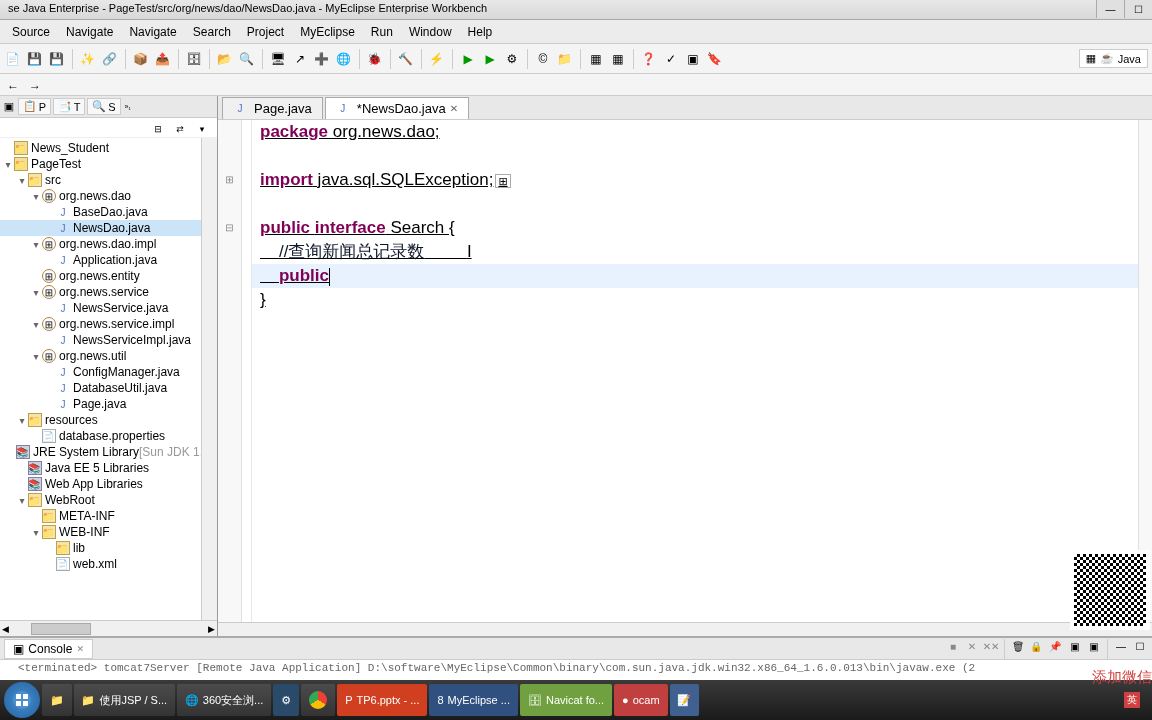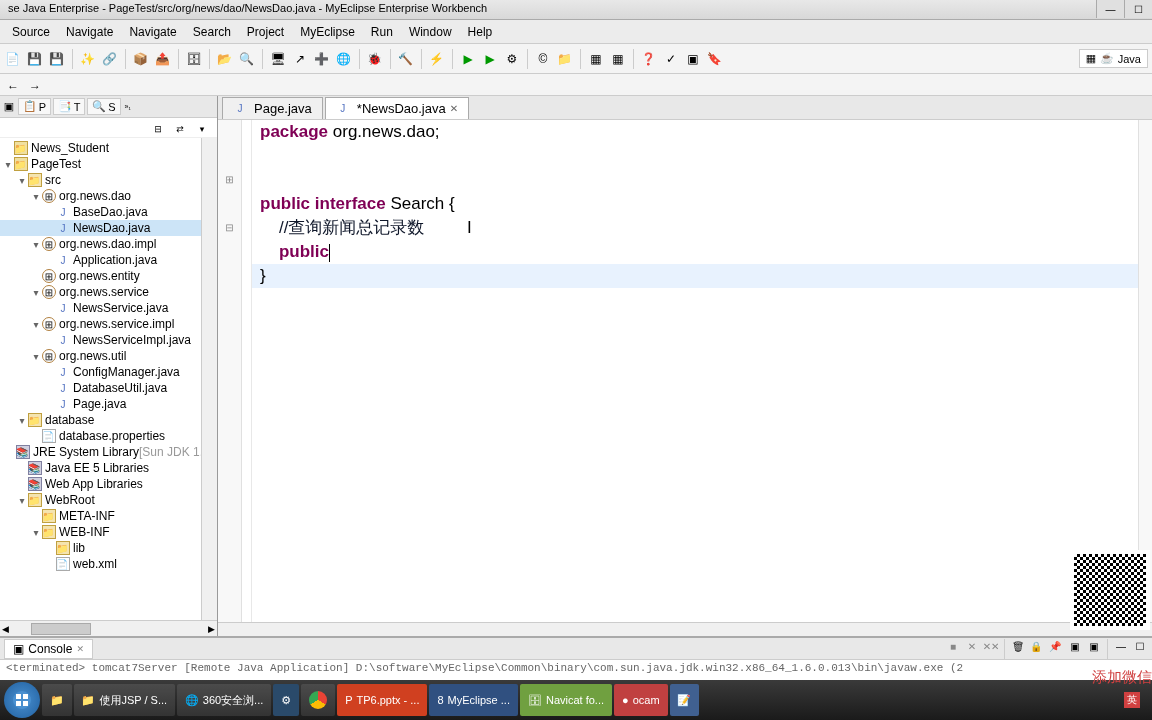--- a/index.html
+++ b/index.html
@@ -33,35 +33,35 @@
 .hscroll-thumb { width:60px; height:12px; background:#ccc; margin-left:20px; border:1px solid #aaa; }
 .editor-area { flex:1; display:flex; flex-direction:column; background:#fff; }
 .editor-tabs { height:24px; background:#e8e8e8; border-bottom:1px solid #ccc; display:flex; align-items:flex-end; padding:0 4px; gap:2px; }
 .ed-tab { padding:3px 10px; border:1px solid #aaa; border-bottom:none; background:#f0f0f0; font-size:13px; cursor:pointer; display:flex; align-items:center; gap:4px; font-family:"Courier New",monospace; }
 .ed-tab.active { background:#fff; }
 .ed-tab .close { font-size:10px; color:#666; cursor:pointer; }
 .code { flex:1; display:flex; font-family:"Courier New",monospace; font-size:17px; line-height:24px; overflow:hidden; }
 .gutter { width:24px; background:#f8f8f8; border-right:1px solid #e0e0e0; }
 .gutter-mark { height:24px; text-align:center; font-size:10px; color:#888; }
 .ruler { width:10px; background:#fff; border-right:1px solid #e8e8e8; }
-.code-text { flex:1; padding:0 8px; position:relative; }
+.code-text { flex:1; padding:0 8px; position:relative;text-decoration:underline; }
 .code-line { height:24px; white-space:pre; }
 .kw { color:#7f0055; font-weight:bold; }
 .comment { color:#0f172a; }
 .cursor { display:inline-block; width:1px; height:18px; background:#000; vertical-align:middle; animation:blink 1s infinite; }
 @keyframes blink { 50% { opacity:0; } }
 .hl-line { background:#e8f2fe; position:absolute; left:0; right:0; height:24px; z-index:0; }
 .code-line span, .code-line { position:relative; z-index:1; }
 .code-hscroll { height:14px; background:#f0f0f0; border-top:1px solid #ccc; }
 .console-area { height:110px; border-top:2px solid #aaa; display:flex; flex-direction:column; background:#fff; }
 .console-tabs { height:22px; background:#e8e8e8; display:flex; align-items:center; padding:0 4px; font-size:12px; border-bottom:1px solid #ccc; }
 .con-tab { padding:2px 8px; border:1px solid #ccc; background:#fff; display:flex; align-items:center; gap:4px; }
 .console-tools { margin-left:auto; display:flex; gap:3px; }
 .con-tool { width:16px; height:16px; display:flex; align-items:center; justify-content:center; font-size:10px; cursor:pointer; }
-.console-info { padding:2px 6px; font-size:11px; color:#666; font-family:"Courier New",monospace; white-space:nowrap; overflow:hidden; }
+.console-info { padding:2px 18px; font-size:11px; color:#666; font-family:"Courier New",monospace; white-space:nowrap; overflow:hidden; }
 .taskbar { height:40px; background:linear-gradient(#3a3a3a,#1a1a1a); display:flex; align-items:center; padding:0 4px; gap:2px; position:absolute; bottom:0; left:0; right:0; }
 .task-btn { height:32px; padding:0 8px; background:rgba(255,255,255,0.1); color:#fff; font-size:11px; display:flex; align-items:center; gap:4px; cursor:pointer; border-radius:2px; max-width:120px; overflow:hidden; white-space:nowrap; }
 .task-btn.start { width:36px; height:36px; border-radius:50%; background:radial-gradient(#4a90d0,#2060a0); justify-content:center; padding:0; }
 .task-tray { margin-left:auto; display:flex; align-items:center; gap:6px; color:#fff; font-size:10px; padding:0 8px; }
 .overlay-qr { position:absolute; right:2px; top:550px; width:80px; height:80px; background:#fff; z-index:50; display:flex; align-items:center; justify-content:center; }
 .qr-pattern { width:72px; height:72px; background:repeating-linear-gradient(0deg,#000 0 3px,#fff 3px 6px),repeating-linear-gradient(90deg,#000 0 3px,#fff 3px 6px); background-blend-mode:difference; }
 .overlay-text { position:absolute; right:0; top:668px; font-size:15px; color:#d04040; z-index:51; }
 .code-overview { width:14px; background:#f8f8f8; border-left:1px solid #e0e0e0; }
 .win-controls { position:absolute; top:0; right:0; display:flex; }
 .win-btn { width:28px; height:18px; display:flex; align-items:center; justify-content:center; font-size:10px; border-left:1px solid #aaa; background:#e0e0e0; cursor:pointer; }
@@ -239,21 +239,21 @@
             <span>DatabaseUtil.java</span>
           </div>
           <div class="tree-item" style="padding-left: 44px;">
             <span class="tw"></span>
             <span class="ic ic-java">J</span>
             <span>Page.java</span>
           </div>
           <div class="tree-item" style="padding-left: 16px;">
             <span class="tw">▾</span>
             <span class="ic ic-folder">📁</span>
-            <span>database</span>
+            <span>resources</span>
           </div>
           <div class="tree-item" style="padding-left: 30px;">
             <span class="tw"></span>
             <span class="ic ic-file">📄</span>
             <span>database.properties</span>
           </div>
           <div class="tree-item" style="padding-left: 16px;">
             <span class="tw"></span>
             <span class="ic ic-jar">📚</span>
             <span>JRE System Library</span>
@@ -325,20 +325,21 @@
         <div class="gutter-mark">⊟</div>
         <div class="gutter-mark"></div>
           <div class="gutter-mark"></div>
           <div class="gutter-mark"></div>
       </div>
       <div class="ruler"></div>
       <div class="code-text">
         <div class="hl-line" style="top:144px"></div>
         <div class="code-line"><span class="kw">package</span><span> org.news.dao;</span></div>
         <div class="code-line"></div>
+        <div class="code-line"><span class="kw">import</span><span> java.sql.SQLException;</span><span style="border:1px solid #aaa;font-size:11px;padding:0 2px;margin-left:2px">⊞</span></div>
         <div class="code-line"></div>
         <div class="code-line"><span class="kw">public</span> <span class="kw">interface</span><span> Search {</span></div>
         <div class="code-line">    <span class="comment">//查询新闻总记录数</span>         <span style="color:#000">I</span></div>
         <div class="code-line">    <span class="kw">public</span><span class="cursor"></span></div>
         <div class="code-line"><span>}</span></div>
       </div>
       <div class="code-overview"></div>
     </div>
     <div class="code-hscroll"></div>
   </div>

